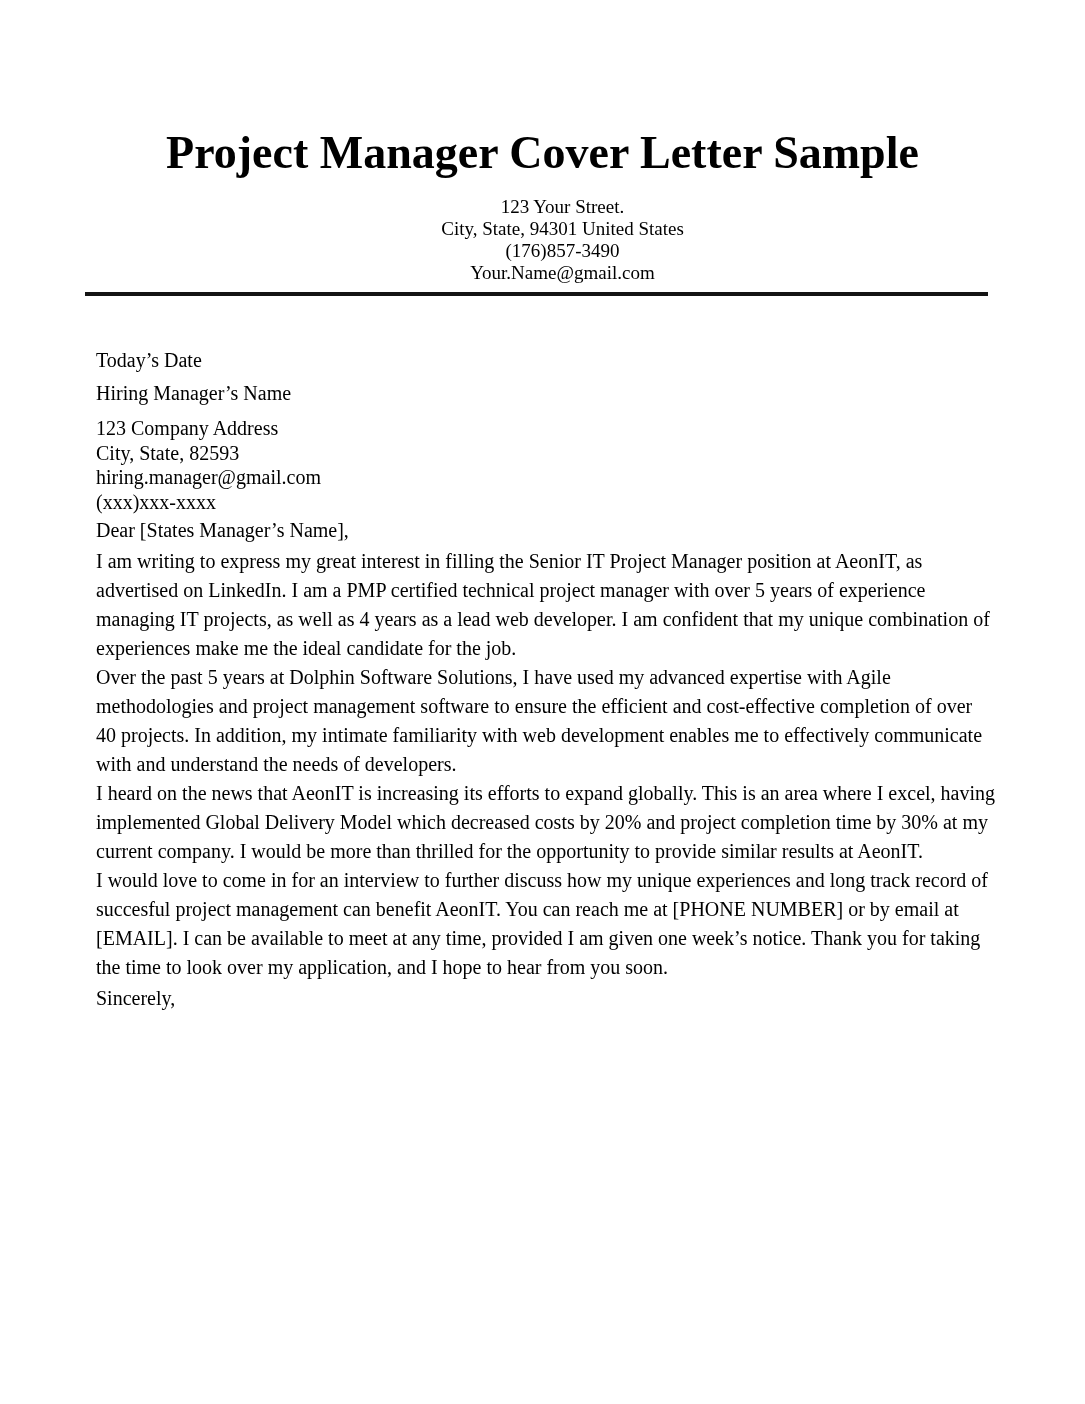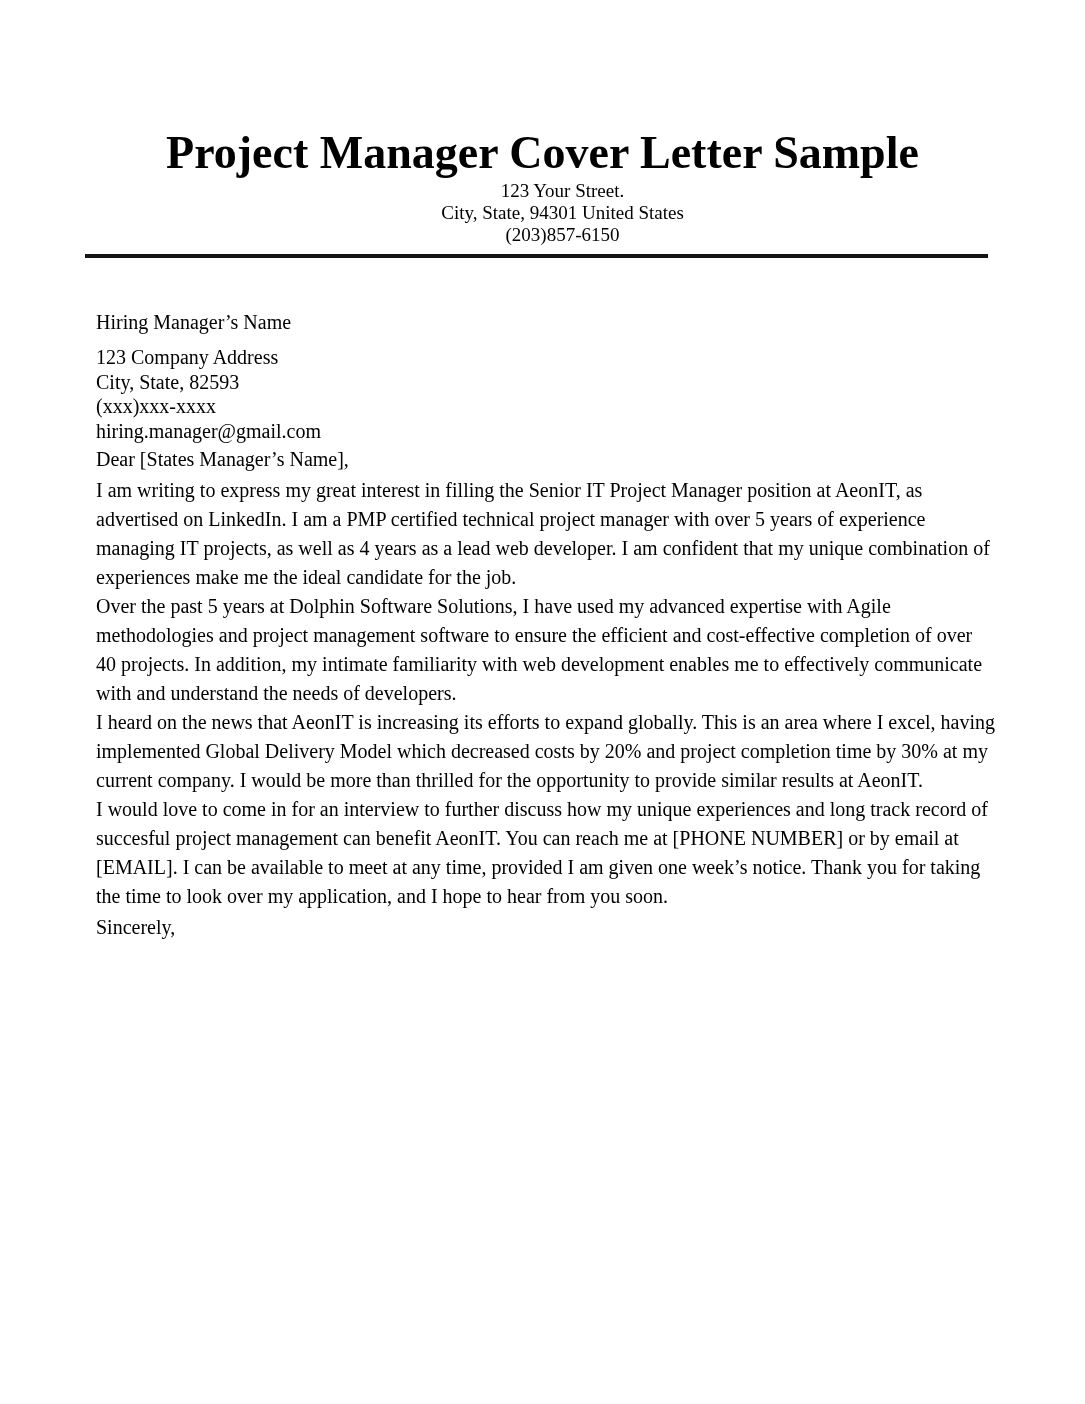--- a/index.html
+++ b/index.html
@@ -22,21 +22,21 @@
     padding-top: 126px;
   }
   .doc-title {
     margin: 0;
     font-size: 46px;
     line-height: 54px;
     font-weight: bold;
     letter-spacing: 0px;
   }
   .contact-block {
-    margin-top: 0;
+    margin-top: 16px;
     padding-left: 40px;
   }
   .contact-line {
     font-size: 19px;
     line-height: 22px;
   }
   .header-rule {
     height: 4px;
     background: #141414;
     width: 903px;
@@ -75,35 +75,37 @@
 </head>
 <body>
 
 <div class="page">
 
   <header class="letterhead">
     <h1 class="doc-title">Project Manager Cover Letter Sample</h1>
     <div class="contact-block">
       <div class="contact-line">123 Your Street.</div>
       <div class="contact-line">City, State, 94301 United States</div>
-      <div class="contact-line">(203)857-6150</div>
+      <div class="contact-line">(176)857-3490</div>
+      <div class="contact-line">Your.Name@gmail.com</div>
     </div>
     <div class="header-rule"></div>
   </header>
 
   <main class="letter-body">
 
+    <p class="single-line">Today’s Date</p>
 
     <p class="single-line">Hiring Manager’s Name</p>
 
     <div class="address-block">
       <div>123 Company Address</div>
       <div>City, State, 82593</div>
+      <div>hiring.manager@gmail.com</div>
       <div>(xxx)xxx-xxxx</div>
-      <div>hiring.manager@gmail.com</div>
     </div>
 
     <p class="salutation">Dear [States Manager’s Name],</p>
 
     <p class="para">I am writing to express my great interest in filling the Senior IT Project Manager position at AeonIT, as advertised on LinkedIn. I am a PMP certified technical project manager with over 5 years of experience managing IT projects, as well as 4 years as a lead web developer. I am confident that my unique combination of experiences make me the ideal candidate for the job.</p>
 
     <p class="para">Over the past 5 years at Dolphin Software Solutions, I have used my advanced expertise with Agile methodologies and project management software to ensure the efficient and cost-effective completion of over 40 projects. In addition, my intimate familiarity with web development enables me to effectively communicate with and understand the needs of developers.</p>
 
     <p class="para">I heard on the news that AeonIT is increasing its efforts to expand globally. This is an area where I excel, having implemented Global Delivery Model which decreased costs by 20% and project completion time by 30% at my current company. I would be more than thrilled for the opportunity to provide similar results at AeonIT.</p>
 

